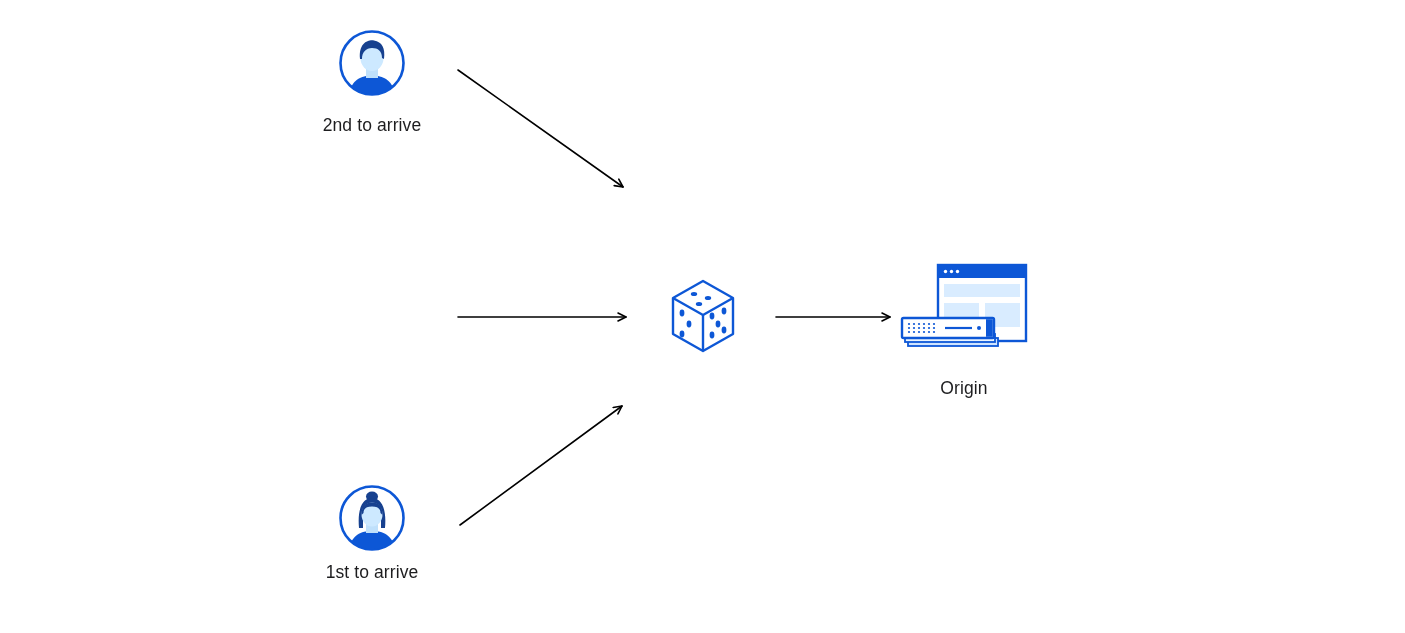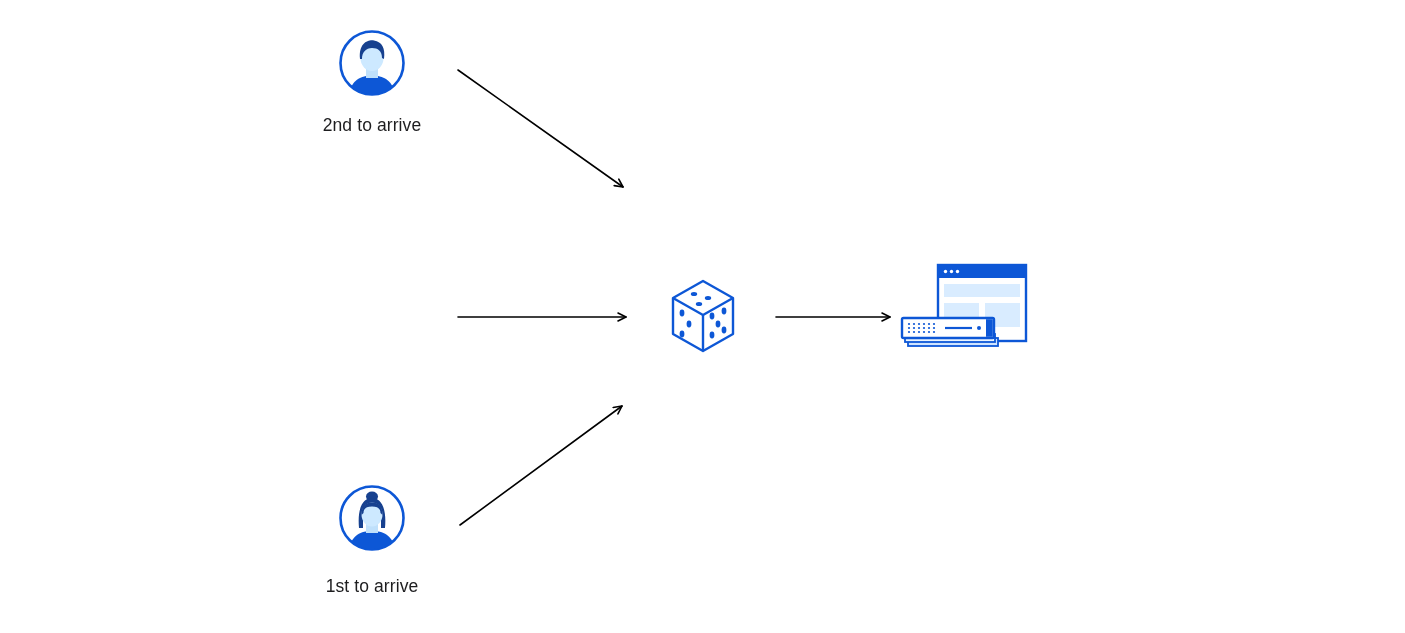--- a/index.html
+++ b/index.html
@@ -86,21 +86,21 @@
         <g clip-path="url(#avc3)">
           <path d="M11,70 C11,52 22,47 34,47 C46,47 57,52 57,70 Z" fill="#0D57D6"></path>
           <rect x="28" y="37" width="12" height="12" fill="#BFE0FB"></rect>
           <ellipse cx="34" cy="12.5" rx="6" ry="5" fill="#17418F"></ellipse>
           <path d="M21,44 C19,22 26,14 34,14 C42,14 49,22 47,44 L43,44 L43,30 C41.5,25.5 40,23.5 34,23.5 C28,23.5 26.5,25.5 25,30 L25,44 Z" fill="#17418F"></path>
           <ellipse cx="34" cy="30.5" rx="10.5" ry="12" fill="#CDE9FF"></ellipse>
           <path d="M23.5,31 C23.5,22 27.5,18.5 34,18.5 C40.5,18.5 44.5,22 44.5,31 L42.5,29 C42.5,24.5 39.5,22.5 34,22.5 C28.5,22.5 25.5,24.5 25.5,29 Z" fill="#17418F"></path>
         </g>
       </svg>
     </div>
-    <div class="node-label" style="left:-66px; top:92px;">1st to arrive</div>
+    <div class="node-label" style="left:-66px; top:78px;">1st to arrive</div>
   </div>
 
   <div class="node" style="left:667px; top:277px;">
     <div class="icon-wrap">
       <svg width="72" height="78" viewBox="0 0 72 78" xmlns="http://www.w3.org/2000/svg">
         <g stroke="#0D57D6" stroke-width="2.4" fill="#ffffff" stroke-linejoin="round">
           <path d="M36,4 L66,21 L66,57 L36,74 L6,57 L6,21 Z"></path>
           <path d="M6,21 L36,38 L66,21" fill="none"></path>
           <path d="M36,38 L36,74" fill="none"></path>
         </g>
@@ -156,15 +156,16 @@
             <circle cx="16" cy="70" r="1.1"></circle>
             <circle cx="21" cy="70" r="1.1"></circle>
             <circle cx="26" cy="70" r="1.1"></circle>
             <circle cx="31" cy="70" r="1.1"></circle>
             <circle cx="36" cy="70" r="1.1"></circle>
           <circle cx="81" cy="66" r="2"></circle>
         </g>
         <line x1="47" y1="66" x2="74" y2="66" stroke="#0D57D6" stroke-width="2.2"></line>
       </svg>
     </div>
+    <div class="node-label" style="left:-34px; top:116px;">Origin</div>
   </div>
 
 </div>
 
 </body></html>

